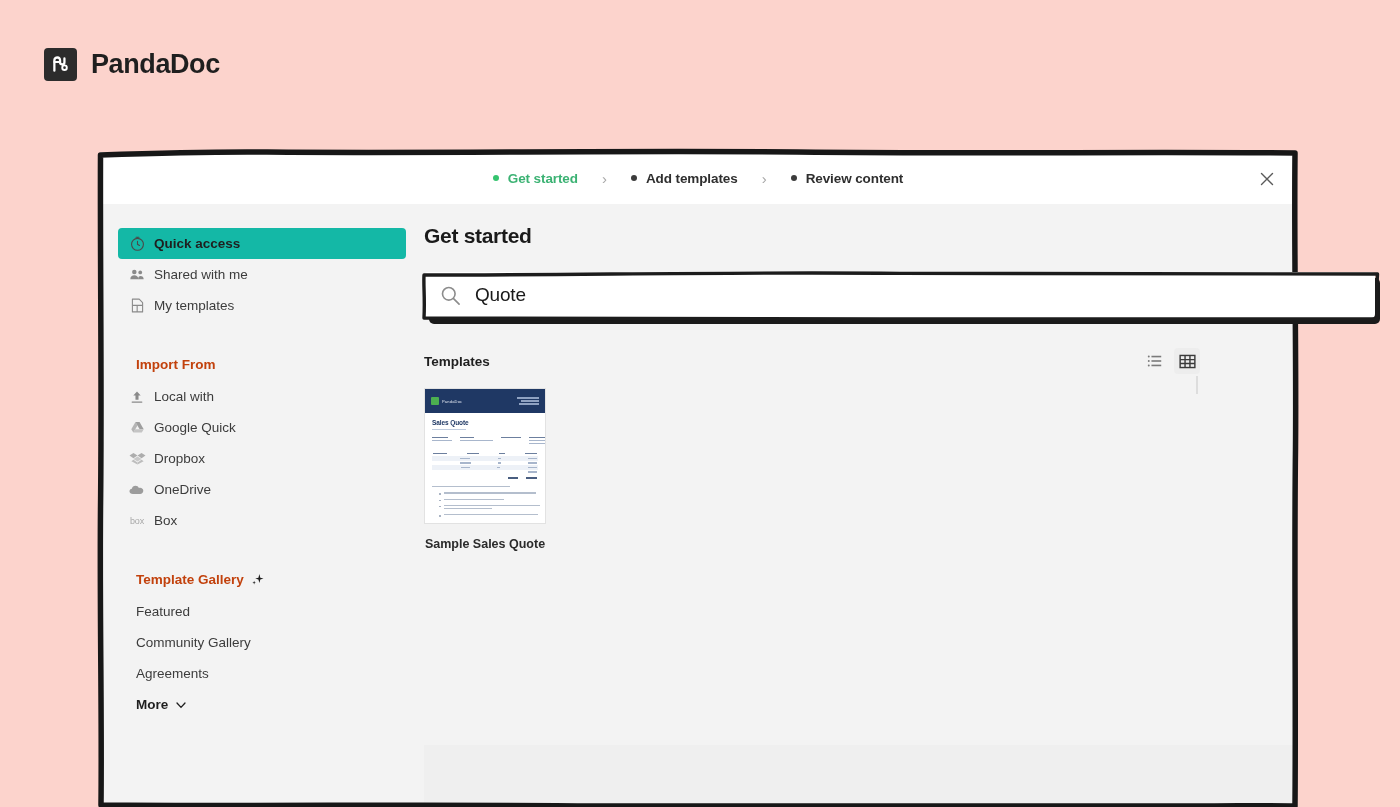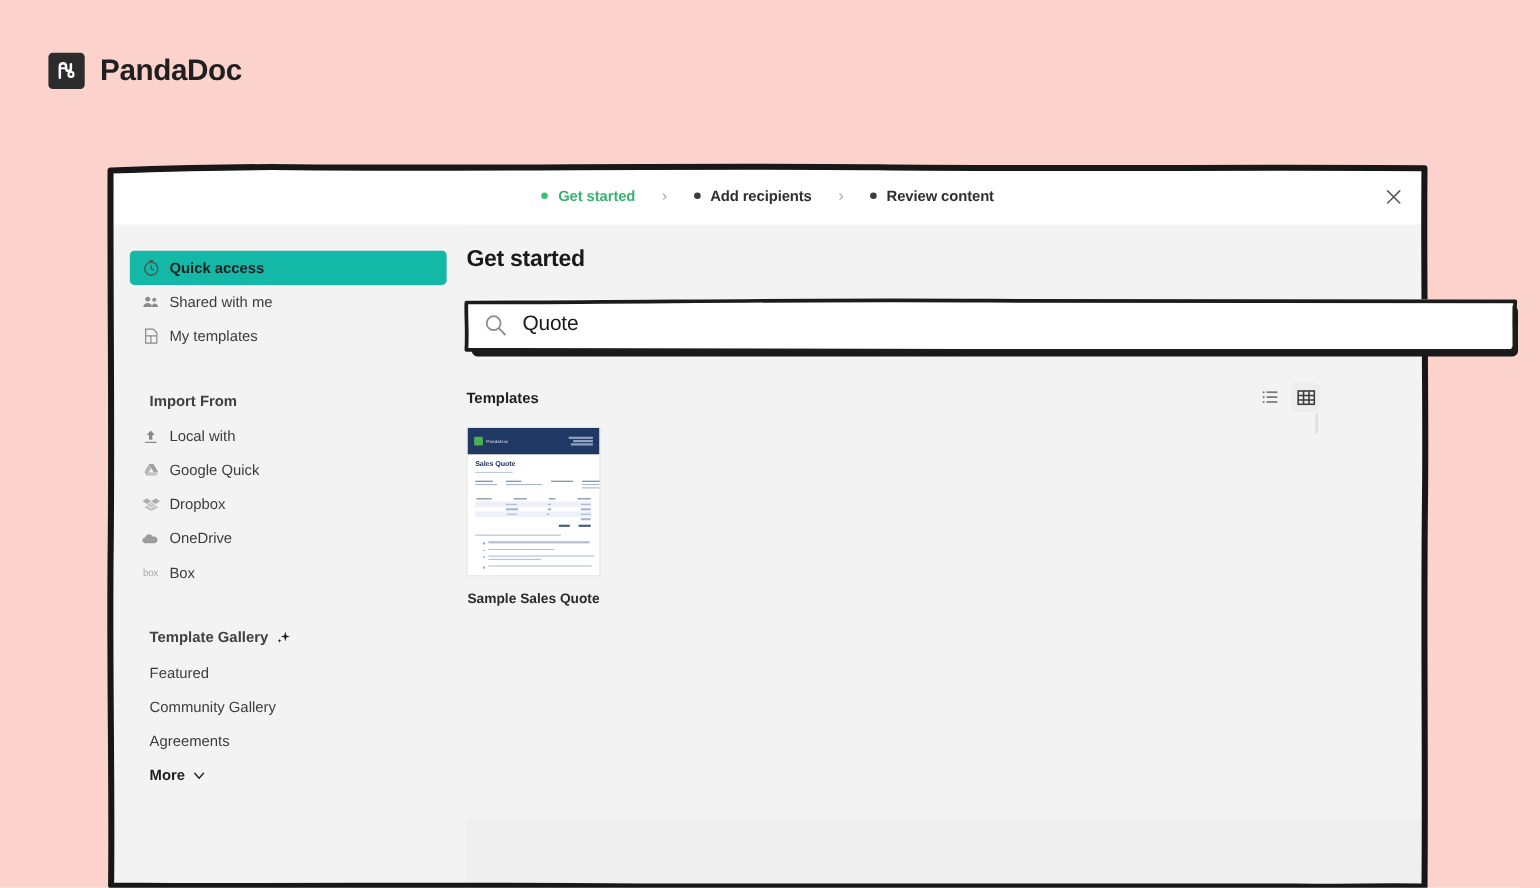--- a/index.html
+++ b/index.html
@@ -155,21 +155,21 @@
   .nav-item.selected {
     background: #14b8a6;
     font-weight: 700;
     color: #1F1F1F;
   }
   .nav-item + .nav-item { margin-top: 0px; }
 
   .section-head {
     font-size: 13.5px;
     font-weight: 700;
-    color: #404040;
+    color: #c2410c;
     padding: 0 0 0 36px;
     margin-top: 36px;
     margin-bottom: 9px;
     display: flex;
     align-items: center;
     gap: 6px;
   }
   .gallery-links { margin-top: 4px; }
   .gallery-link {
     font-size: 13.5px;
@@ -363,21 +363,21 @@
 
   <div class="modal-header">
     <div class="stepper">
       <div class="step active">
         <span class="step-dot"></span>
         <span>Get started</span>
       </div>
       <span class="step-sep">›</span>
       <div class="step">
         <span class="step-dot"></span>
-        <span>Add recipients</span>
+        <span>Add templates</span>
       </div>
       <span class="step-sep">›</span>
       <div class="step">
         <span class="step-dot"></span>
         <span>Review content</span>
       </div>
     </div>
 
     <div class="close-btn">
       <svg width="14" height="14" viewBox="0 0 14 14" aria-hidden="true">

